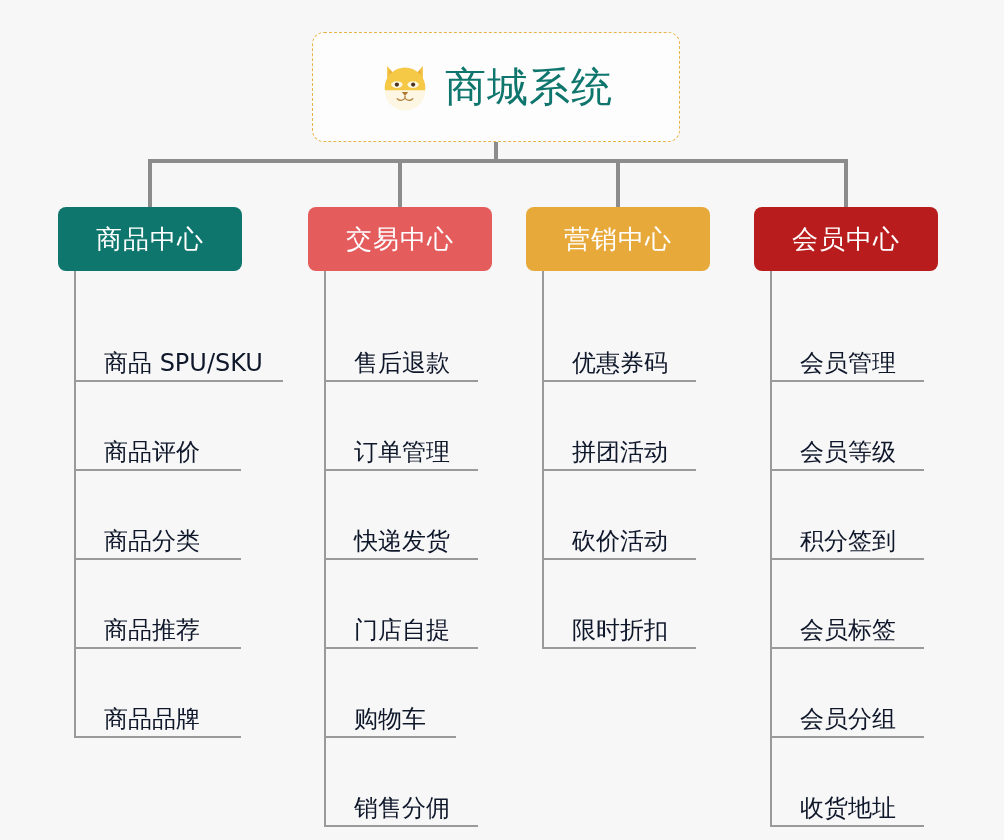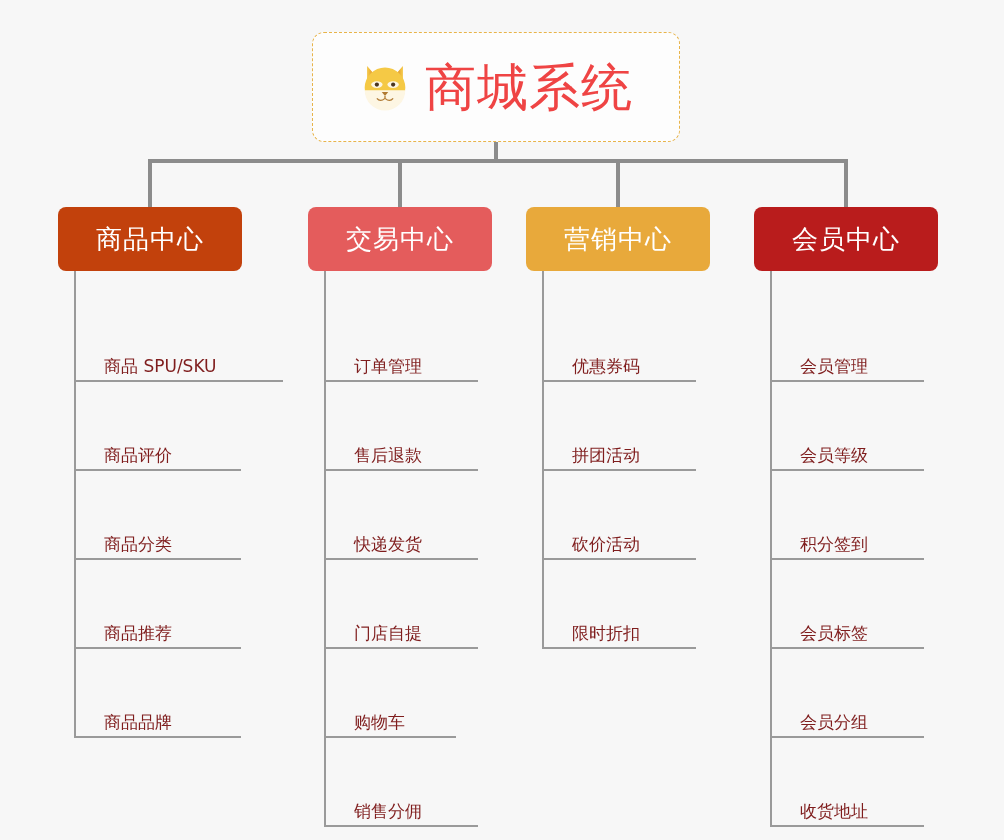--- a/index.html
+++ b/index.html
@@ -38,23 +38,23 @@
     justify-content: center;
     gap: 14px;
   }
   .root-emoji {
     width: 52px;
     height: 52px;
     flex: 0 0 auto;
     display: block;
   }
   .root-title {
-    font-size: 51px;
+    font-size: 41px;
     line-height: 1;
-    color: #ef4444;
+    color: #0f766e;
     letter-spacing: 1px;
     white-space: nowrap;
   }
 
   
   .conn {
     position: absolute;
     background: #8c8c8c;
   }
   .trunk-vert {
@@ -94,21 +94,21 @@
     height: 64px;
     border-radius: 8px;
     display: flex;
     align-items: center;
     justify-content: center;
     color: #ffffff;
     font-size: 26px;
     letter-spacing: 1px;
     user-select: none;
   }
-  .cat-1 { width: 184px; background: #c2410c; }
+  .cat-1 { width: 184px; background: #0f766e; }
   .cat-2 { width: 184px; background: #e45c5c; align-items: center; }
   .cat-3 { width: 184px; background: #e8a93b; }
   .cat-4 { width: 184px; background: #b91c1c; }
 
   
   .leaf-list {
     position: relative;
     margin-left: 16px;
     border-left: 2px solid #9a9a9a;
     padding-top: 22px;
@@ -132,22 +132,22 @@
   }
   .col-1 .leaf-item::after { width: 207px; }
   .col-2 .leaf-item::after { width: 152px; }
   .col-3 .leaf-item::after { width: 152px; }
   .col-4 .leaf-item::after { width: 152px; }
   .col-1 .leaf-item.narrow::after { width: 165px; }
   .col-2 .leaf-item.narrow::after { width: 130px; }
   .col-3 .leaf-item.narrow::after { width: 130px; }
 
   .leaf-label {
-    font-size: 17px;
-    color: #7f1d1d;
+    font-size: 24px;
+    color: #0f172a;
     line-height: 1.1;
     white-space: nowrap;
   }
 </style>
 </head>
 <body>
 
 <div id="canvas">
 
   <div class="root-node">
@@ -199,24 +199,24 @@
       </div>
     </div>
   </div>
 
   <div class="column col-2">
     <div class="cat-box cat-2">
       <span>交易中心</span>
     </div>
     <div class="leaf-list">
       <div class="leaf-item">
+        <span class="leaf-label">售后退款</span>
+      </div>
+      <div class="leaf-item">
         <span class="leaf-label">订单管理</span>
-      </div>
-      <div class="leaf-item">
-        <span class="leaf-label">售后退款</span>
       </div>
       <div class="leaf-item">
         <span class="leaf-label">快递发货</span>
       </div>
       <div class="leaf-item">
         <span class="leaf-label">门店自提</span>
       </div>
       <div class="leaf-item narrow">
         <span class="leaf-label">购物车</span>
       </div>

